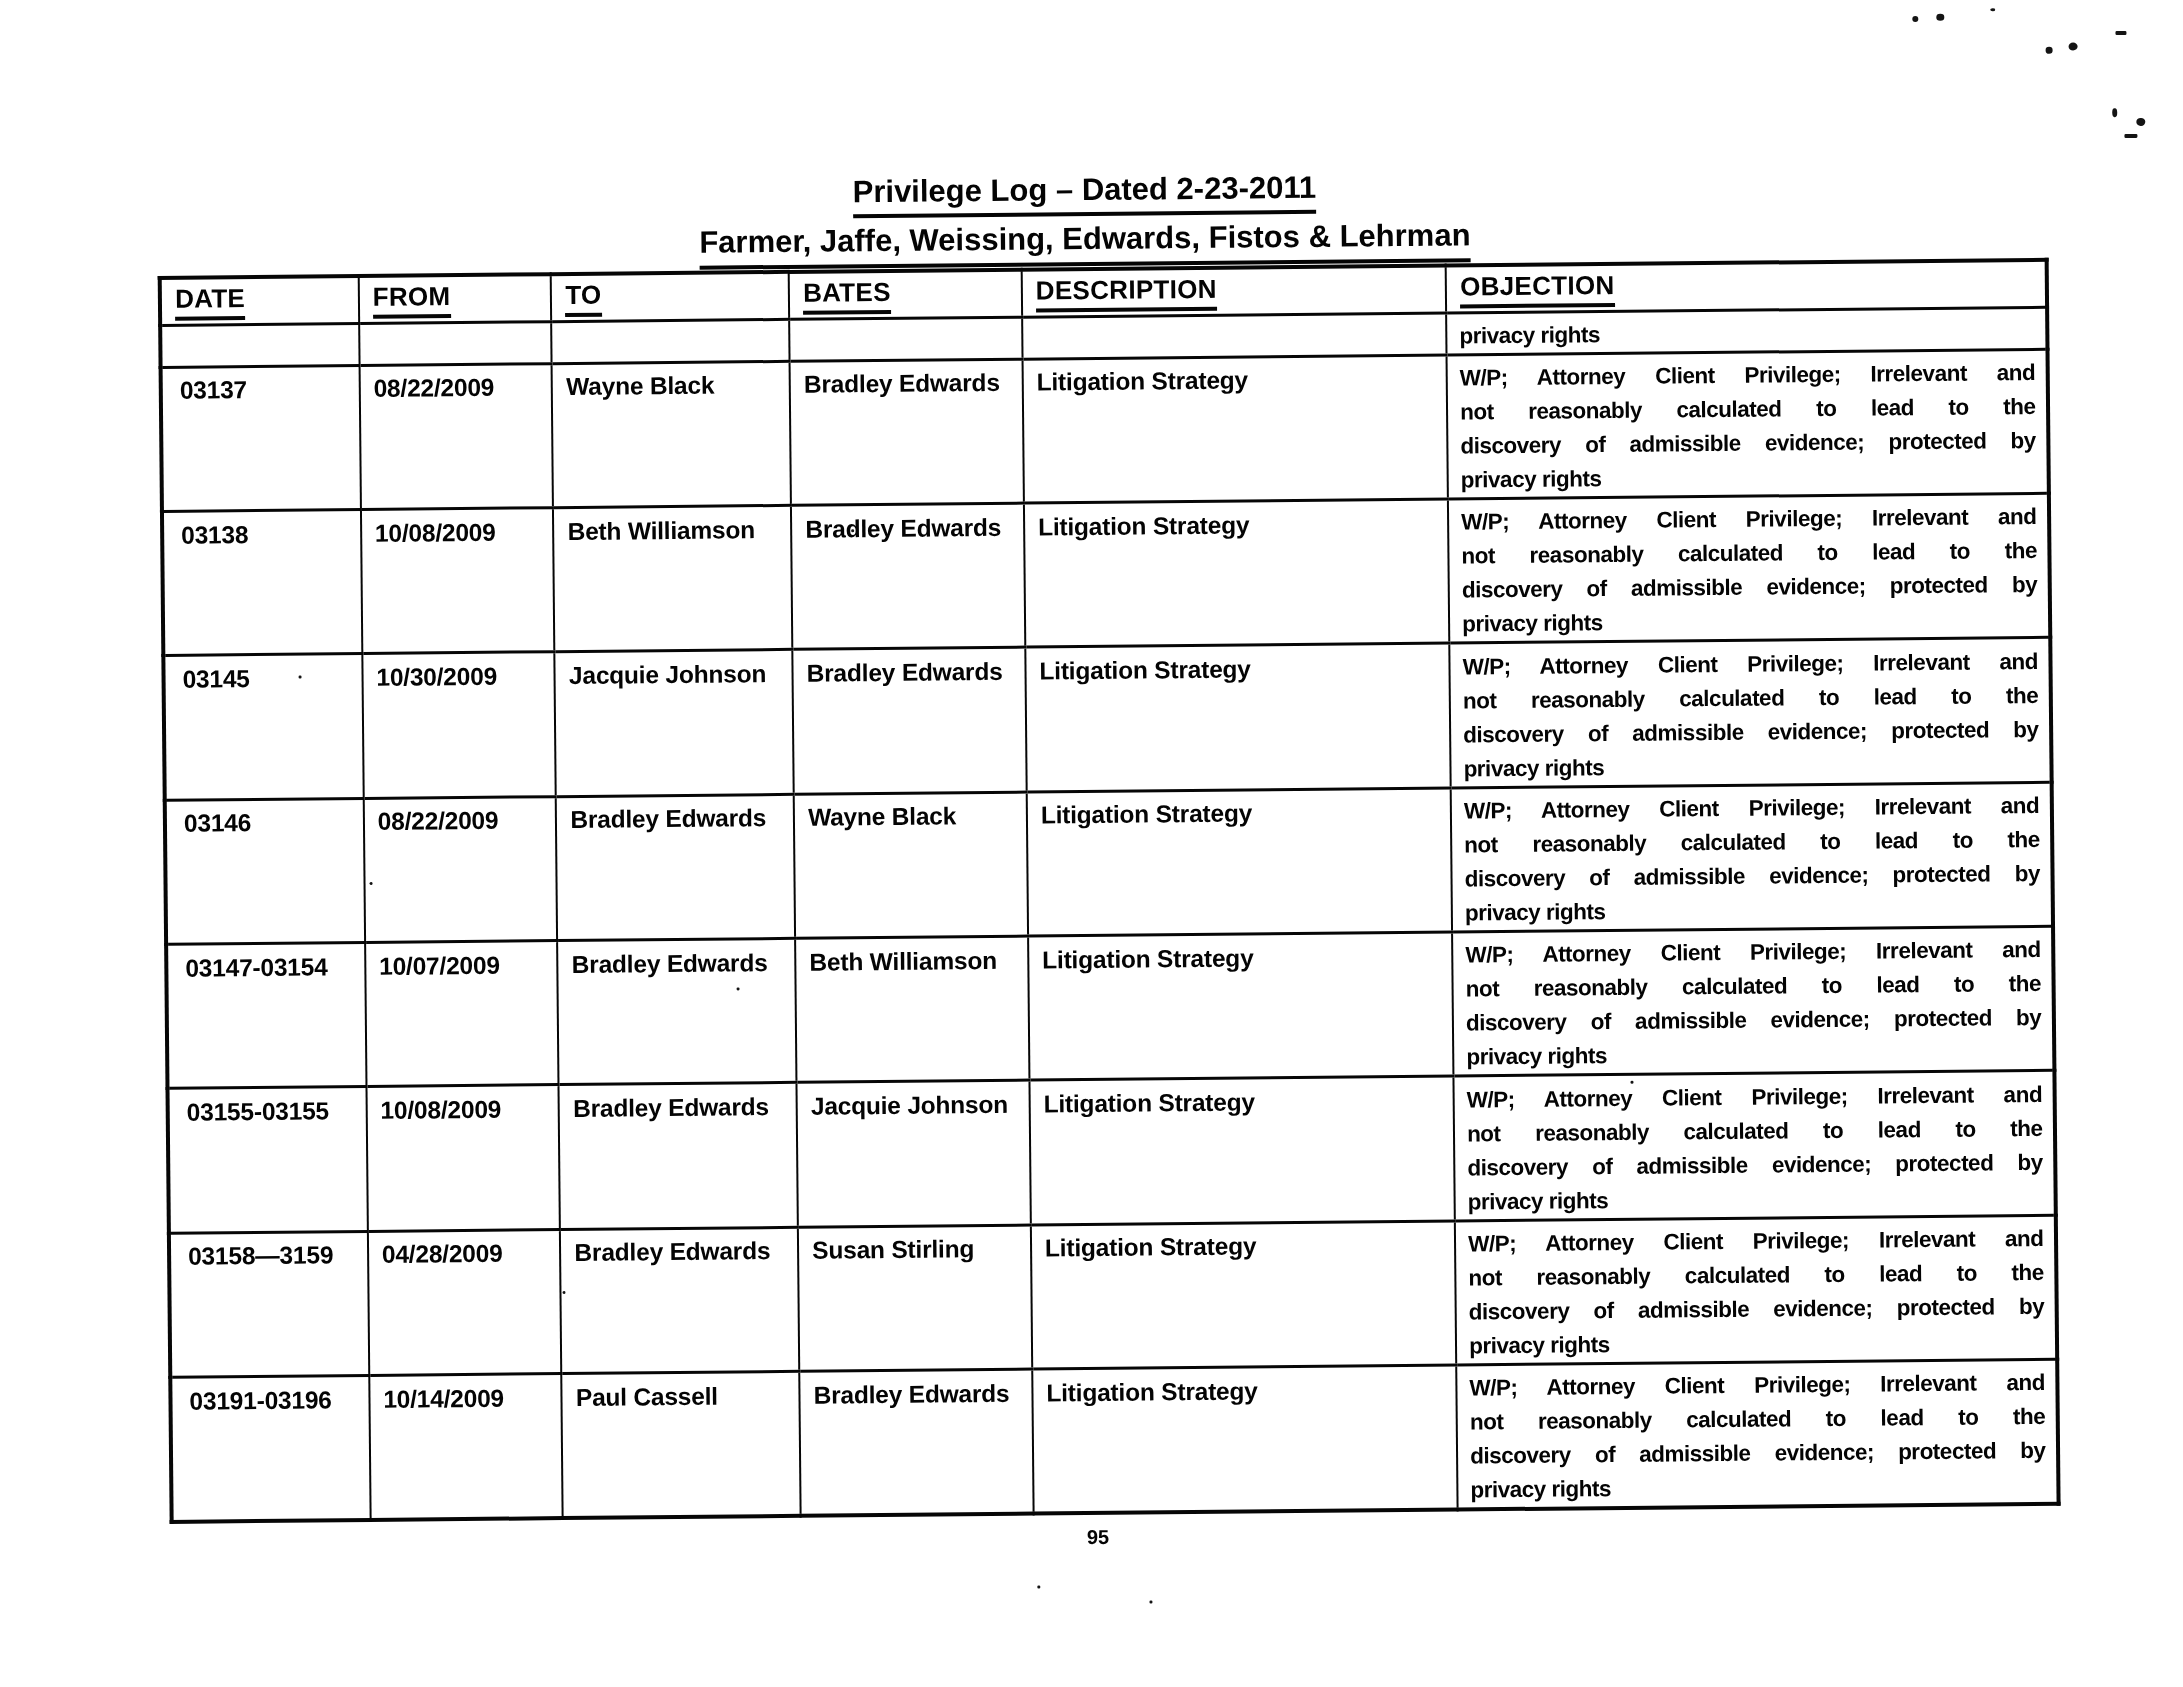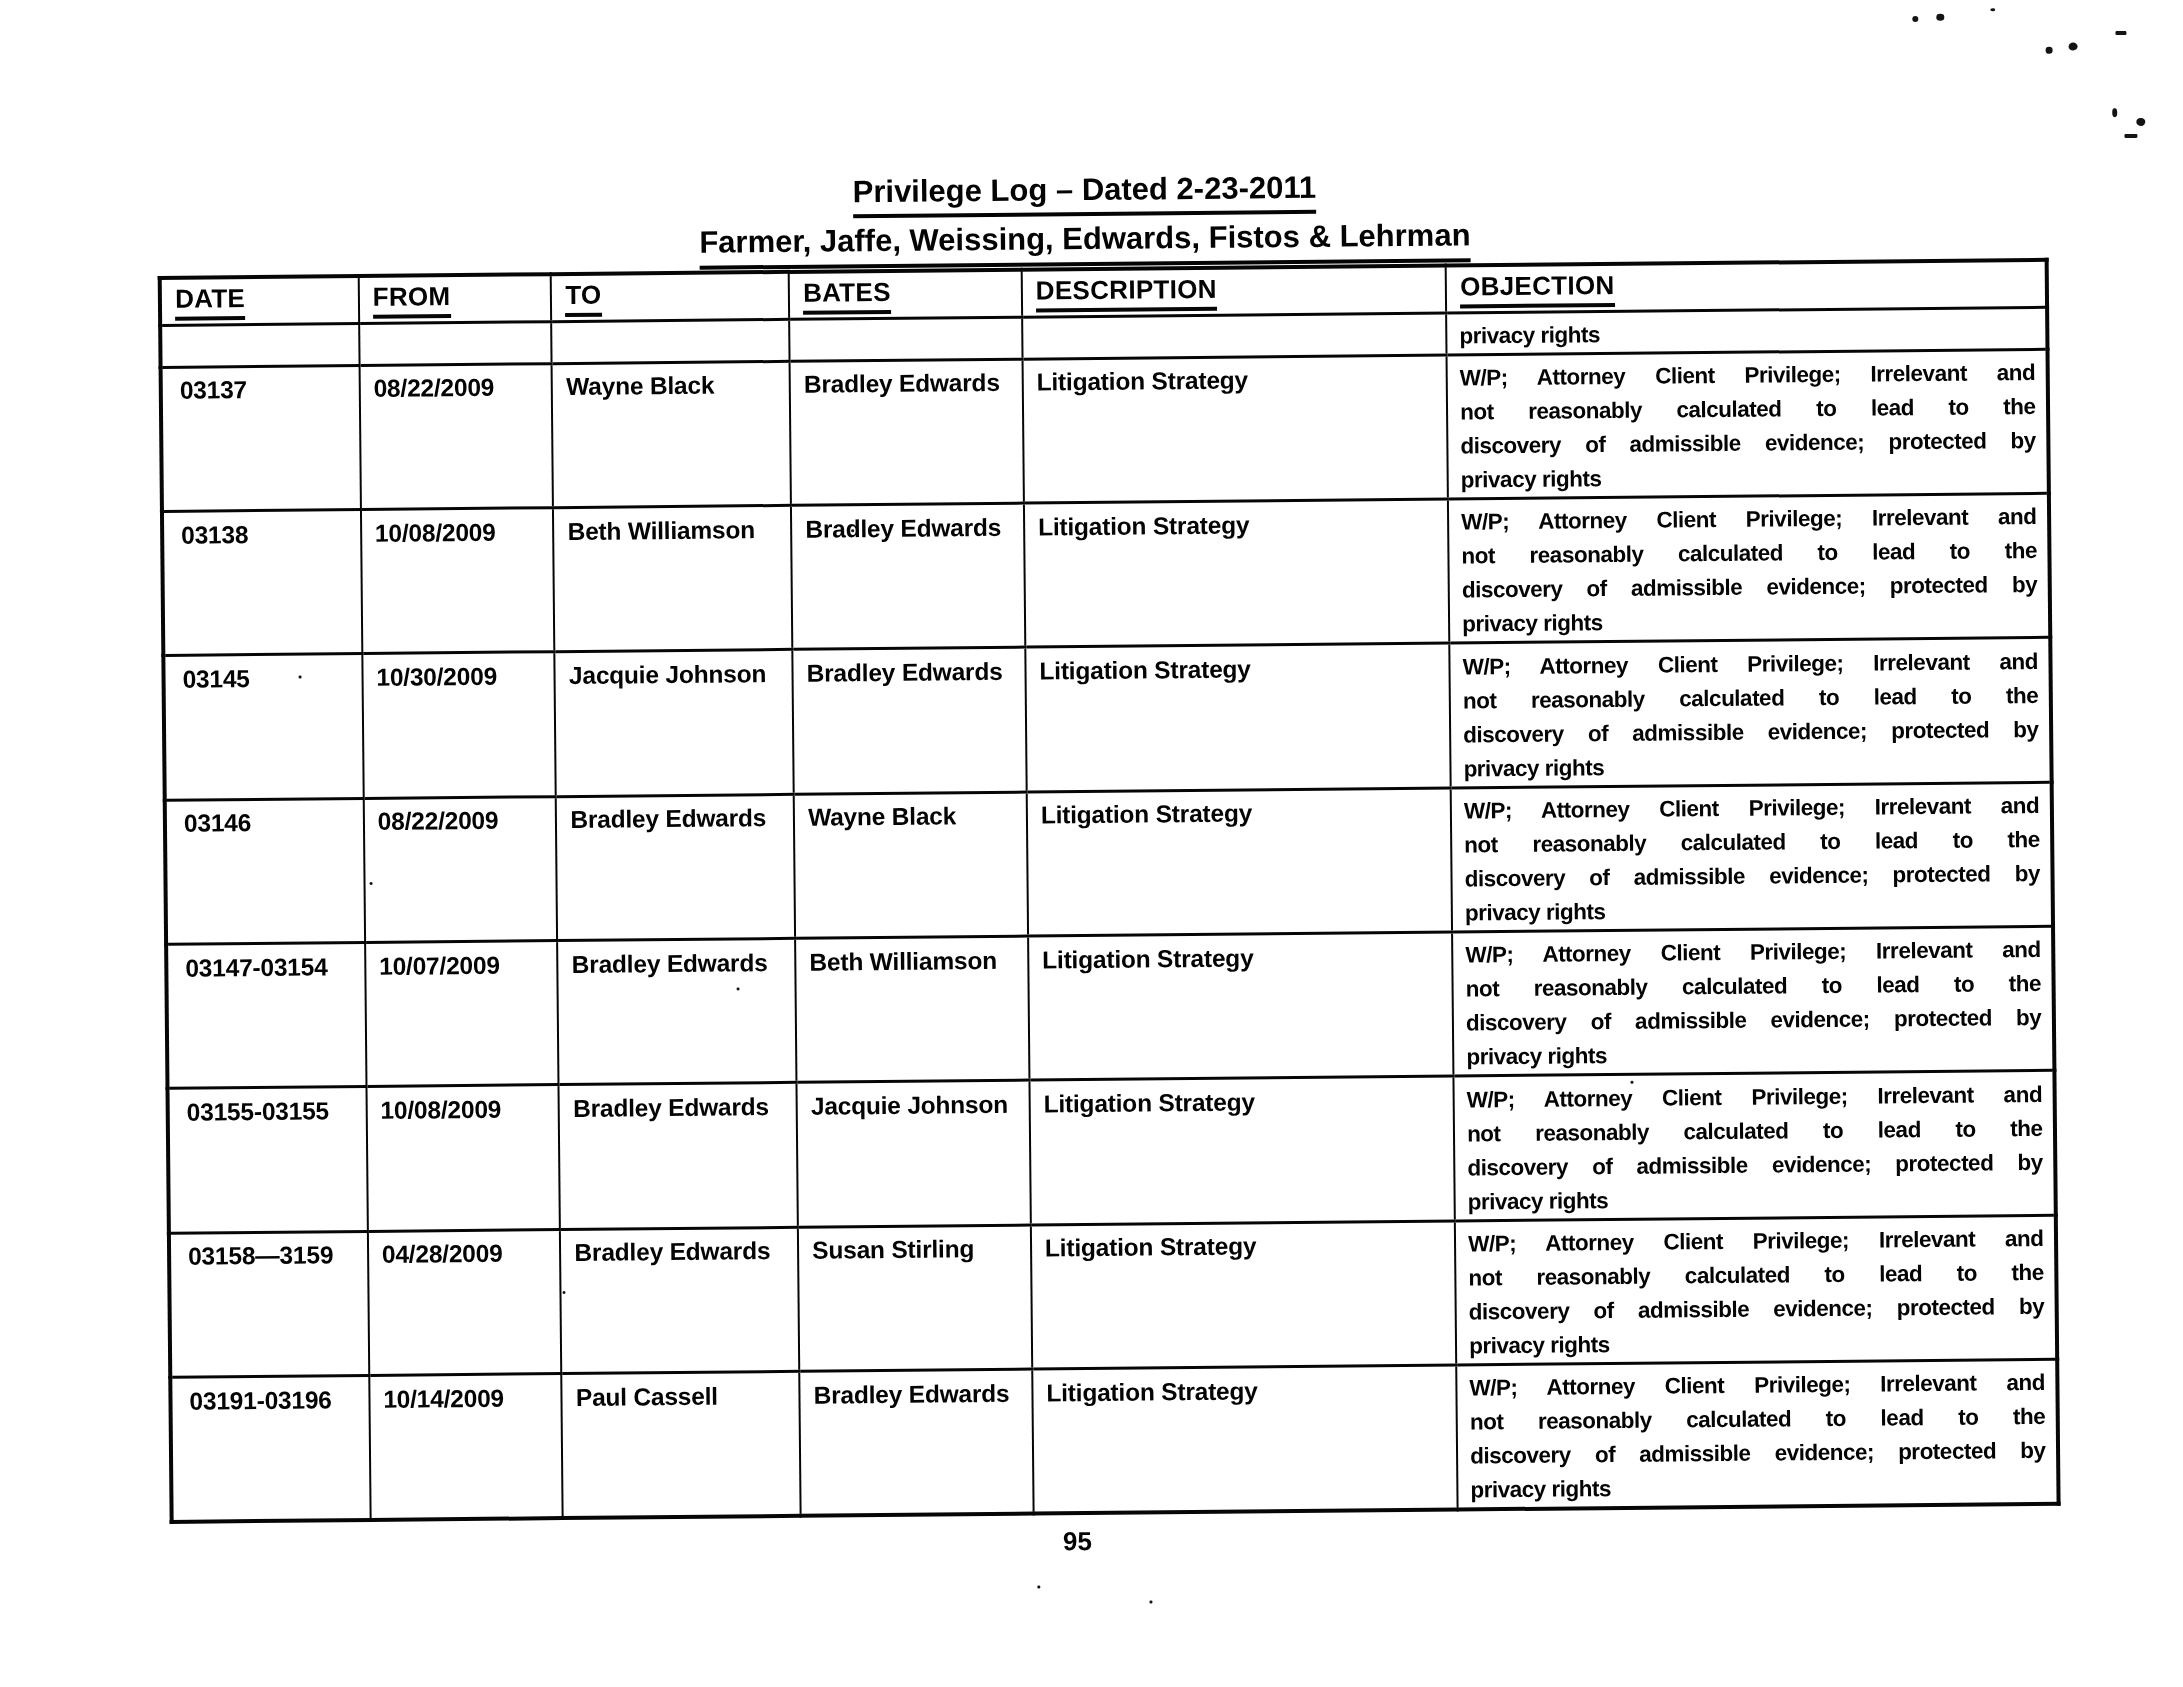--- a/index.html
+++ b/index.html
@@ -82,23 +82,23 @@
     padding: 5.3px 10.6px 0 12px;
     line-height: 34px;
   }
   .obj-line { text-align: left; }
   .obj-line:not(:last-child) {
     text-align: justify;
     text-align-last: justify;
   }
   .pageno {
     position: absolute;
-    left: 1057px;
+    left: 1081px;
     top: 1526px;
-    font-size: 26px;
+    font-size: 20px;
   }
   .speck {
     position: absolute;
     background: #141414;
     border-radius: 50%;
   }
   .speck.dash { border-radius: 1.3px; }
 </style>
 </head>
 <body>

